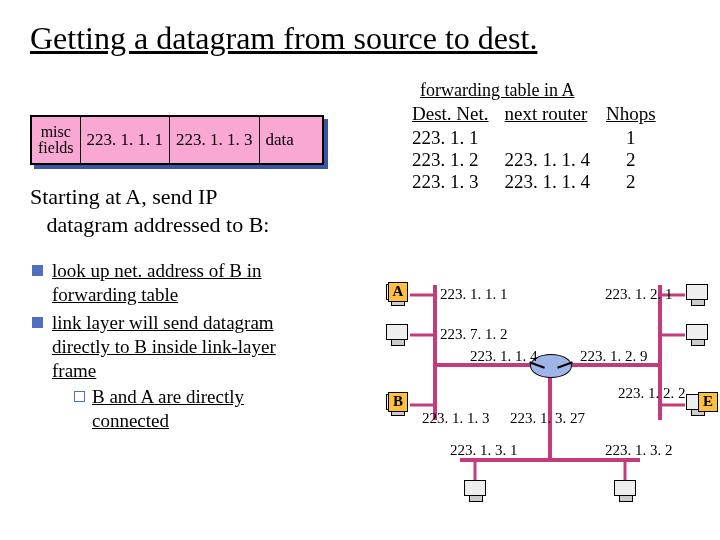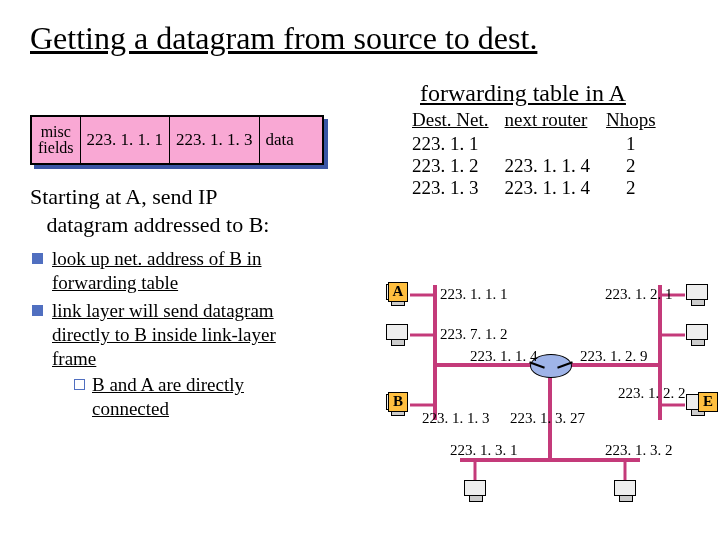--- a/index.html
+++ b/index.html
@@ -44,21 +44,21 @@
     justify-content: center;
     align-items: center;
     font-size: 17px;
     padding: 0 6px;
     white-space: nowrap;
   }
   .packet > div:last-child { border-right: none; }
   .packet .misc { line-height: 16px; font-size: 16px;}
   .intro {
     font-size: 22px;
-    margin-bottom: 8px;
+    margin-bottom: 20px;
     line-height: 28px;
   }
   ul.bullets {
     list-style: none;
     padding: 0;
     margin: 0;
   }
   ul.bullets > li {
     position: relative;
     padding-left: 22px;
@@ -98,21 +98,21 @@
     background: #fff;
   }
   
   .right {
     position: absolute;
     top: 80px;
     left: 400px;
     width: 310px;
   }
   .ft-title {
-    font-size: 24px;
+    font-size: 18px;
     text-decoration: underline;
     margin-left: 20px;
   }
   table.ft {
     border-collapse: collapse;
     font-size: 19px;
     margin-left: 4px;
     margin-top: 2px;
   }
   table.ft th {

